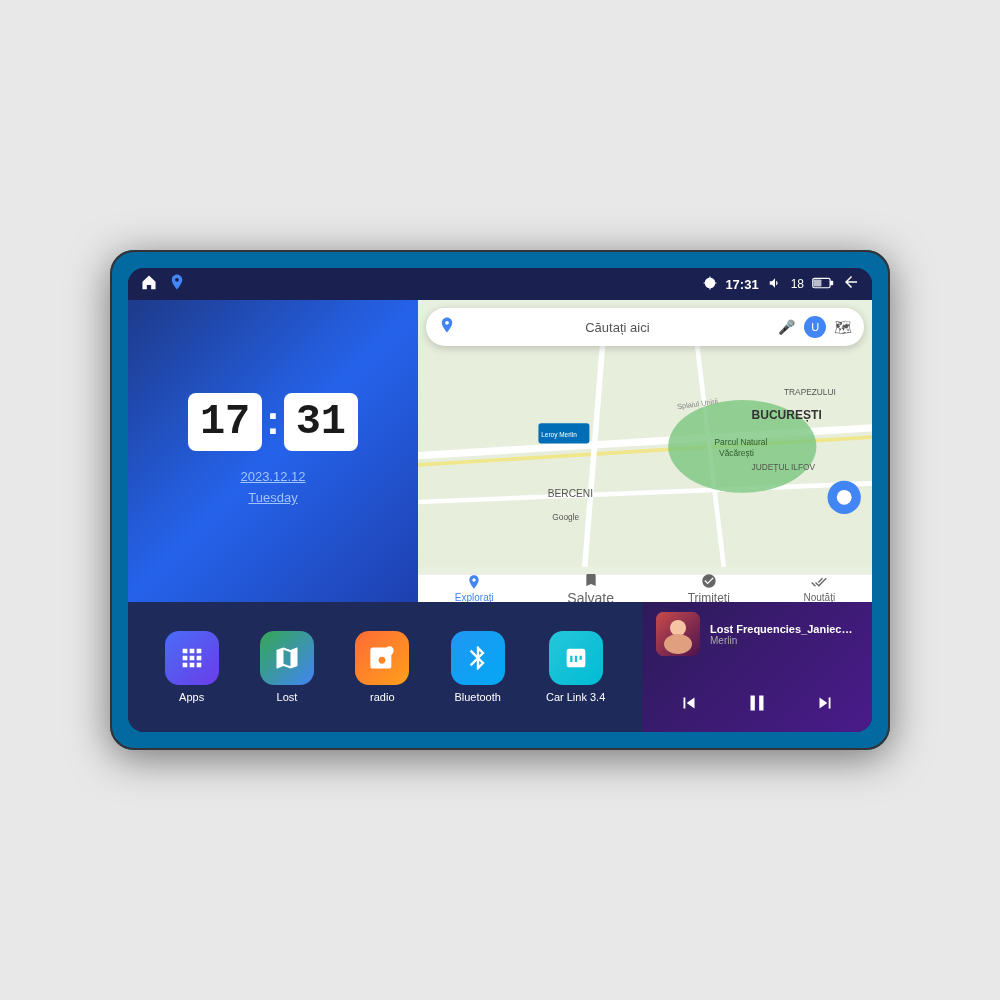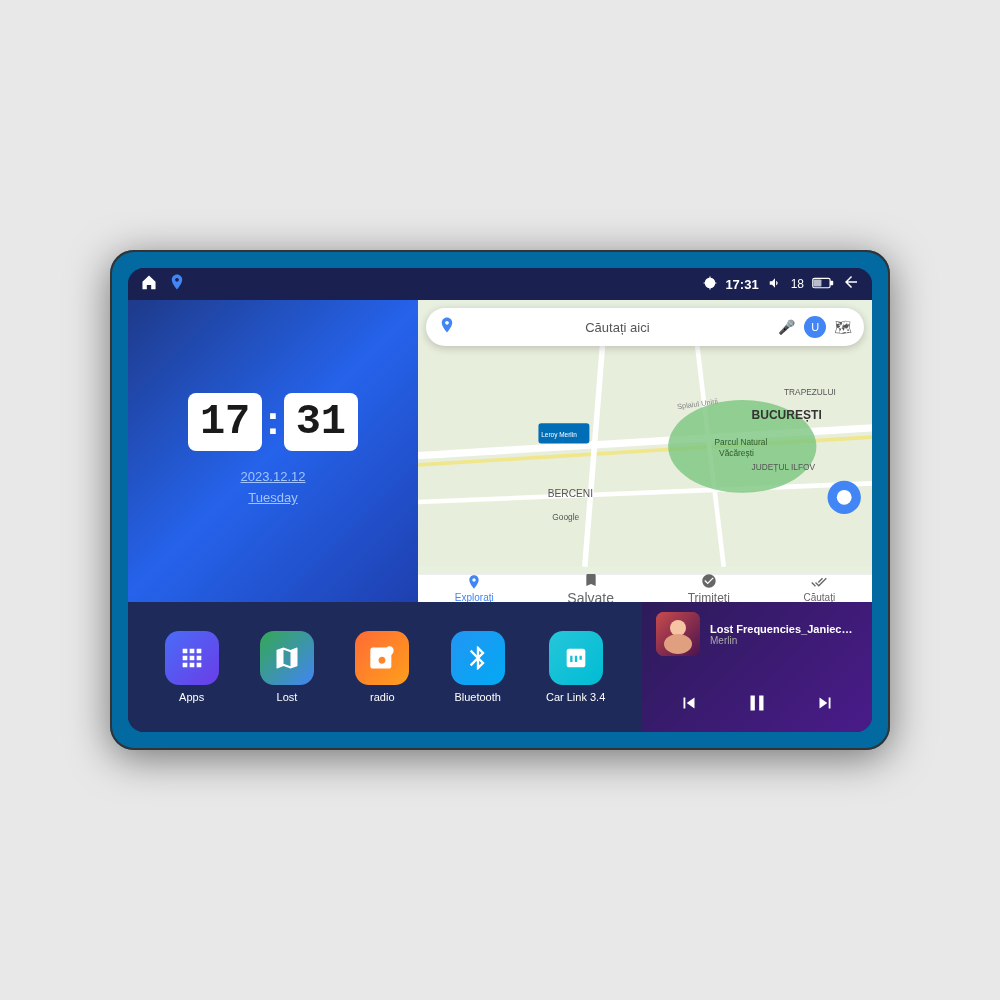--- a/index.html
+++ b/index.html
@@ -443,21 +443,21 @@
             <div class="map-bottom-item">
               <svg width="16" height="16" viewBox="0 0 24 24" fill="#666">
                   <path d="M12 2C6.48 2 2 6.48 2 12s4.48 10 10 10 10-4.48 10-10S17.52 2 12 2zm-2 15l-5-5 1.41-1.41L10 14.17l7.59-7.59L19 8l-9 9z"></path>
                 </svg>
               <span style="color:#666;font-size:12px;">Trimiteți</span>
             </div>
             <div class="map-bottom-item">
               <svg width="16" height="16" viewBox="0 0 24 24" fill="#666">
                   <path d="M18 7l-1.41-1.41-6.34 6.34 1.41 1.41L18 7zm4.24-1.41L11.66 16.17 7.48 12l-1.41 1.41L11.66 19l12-12-1.42-1.41zM.41 13.41L6 19l1.41-1.41L1.83 12 .41 13.41z"></path>
                 </svg>
-              <span style="color:#666;font-size:10px;">Căutați</span>
+              <span style="color:#666;font-size:10px;">Noutăți</span>
             </div>
           </div>
         </div>
 
       </div>
 
       <div class="bottom-section">
 
         <div class="apps-bar">
 

